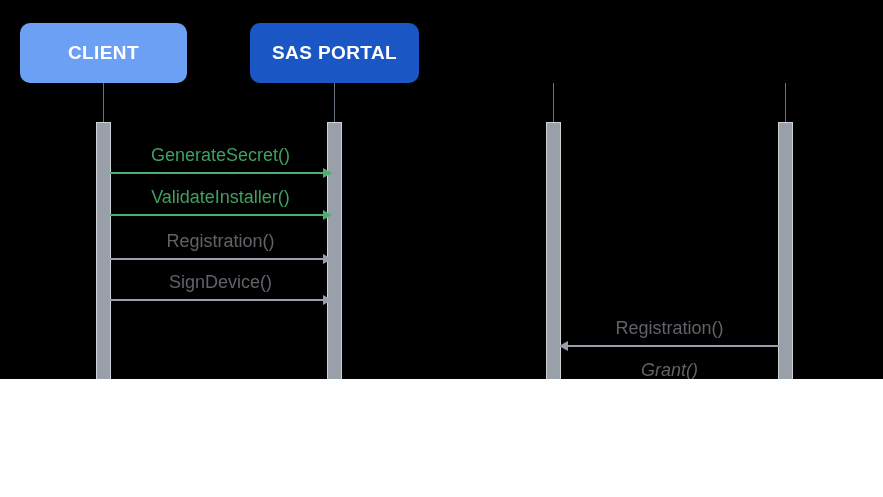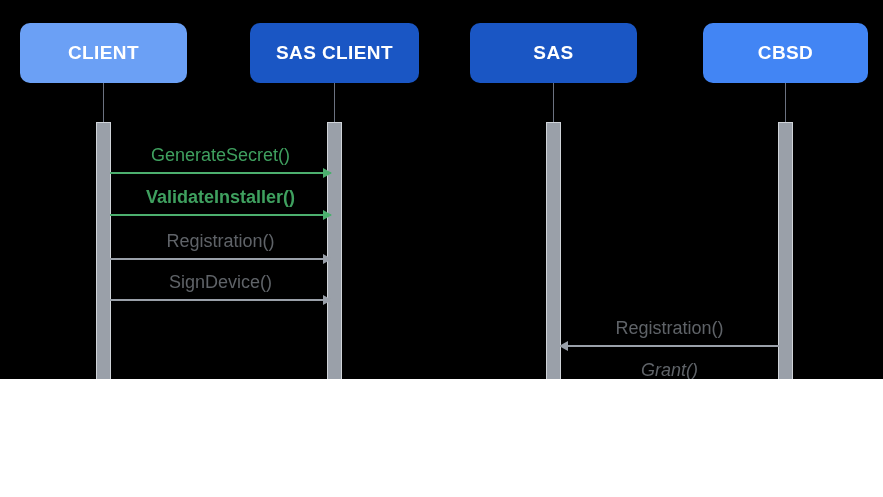--- a/index.html
+++ b/index.html
@@ -98,41 +98,35 @@
 
 <div id="canvas" style="width: 883px; height: 379px; background: #000000;">
     <div class="lifeline" style="left: 103px; top: 83px; height: 40px; background: rgb(107, 114, 128);"></div>
     <div class="activation" style="left: 96px; top: 122px; height: 348px; background: rgb(154, 160, 169); border-color: rgb(207, 211, 216);"></div>
     <div class="participant-box" style="left: 20px; top: 23px; width: 167px; height: 60px; background: rgb(107, 160, 245);">
       <span>CLIENT</span>
     </div>
     <div class="lifeline" style="left: 334px; top: 83px; height: 40px; background: rgb(107, 114, 128);"></div>
     <div class="activation" style="left: 327px; top: 122px; height: 348px; background: rgb(154, 160, 169); border-color: rgb(207, 211, 216);"></div>
     <div class="participant-box" style="left: 250px; top: 23px; width: 169px; height: 60px; background: rgb(26, 86, 196);">
-      <span>SAS CLIENT</span>
+      <span>SAS PORTAL</span>
     </div>
     <div class="lifeline" style="left: 553px; top: 83px; height: 40px; background: rgb(107, 114, 128);"></div>
     <div class="activation" style="left: 546px; top: 122px; height: 348px; background: rgb(154, 160, 169); border-color: rgb(207, 211, 216);"></div>
-    <div class="participant-box" style="left: 470px; top: 23px; width: 167px; height: 60px; background: rgb(26, 86, 196);">
-      <span>SAS</span>
-    </div>
     <div class="lifeline" style="left: 785px; top: 83px; height: 40px; background: rgb(107, 114, 128);"></div>
     <div class="activation" style="left: 778px; top: 122px; height: 348px; background: rgb(154, 160, 169); border-color: rgb(207, 211, 216);"></div>
-    <div class="participant-box" style="left: 703px; top: 23px; width: 165px; height: 60px; background: rgb(66, 133, 244);">
-      <span>CBSD</span>
-    </div>
     <div class="message dir-right" style="left: 110px; top: 172px; width: 221px;">
       <div class="msg-line" style="background: rgb(76, 175, 110);"></div>
       <div class="msg-head" style="border-left-color: rgb(76, 175, 110);"></div>
       <div class="msg-label" style="color: rgb(63, 160, 95);">GenerateSecret()</div>
     </div>
     <div class="message dir-right" style="left: 110px; top: 214px; width: 221px;">
       <div class="msg-line" style="background: rgb(76, 175, 110);"></div>
       <div class="msg-head" style="border-left-color: rgb(76, 175, 110);"></div>
-      <div class="msg-label" style="color: rgb(63, 160, 95); font-weight: bold;">ValidateInstaller()</div>
+      <div class="msg-label" style="color: rgb(63, 160, 95);">ValidateInstaller()</div>
     </div>
     <div class="message dir-right" style="left: 110px; top: 258px; width: 221px;">
       <div class="msg-line" style="background: rgb(154, 160, 169);"></div>
       <div class="msg-head" style="border-left-color: rgb(154, 160, 169);"></div>
       <div class="msg-label" style="color: rgb(95, 99, 104);">Registration()</div>
     </div>
     <div class="message dir-right" style="left: 110px; top: 299px; width: 221px;">
       <div class="msg-line" style="background: rgb(154, 160, 169);"></div>
       <div class="msg-head" style="border-left-color: rgb(154, 160, 169);"></div>
       <div class="msg-label" style="color: rgb(95, 99, 104);">SignDevice()</div>

